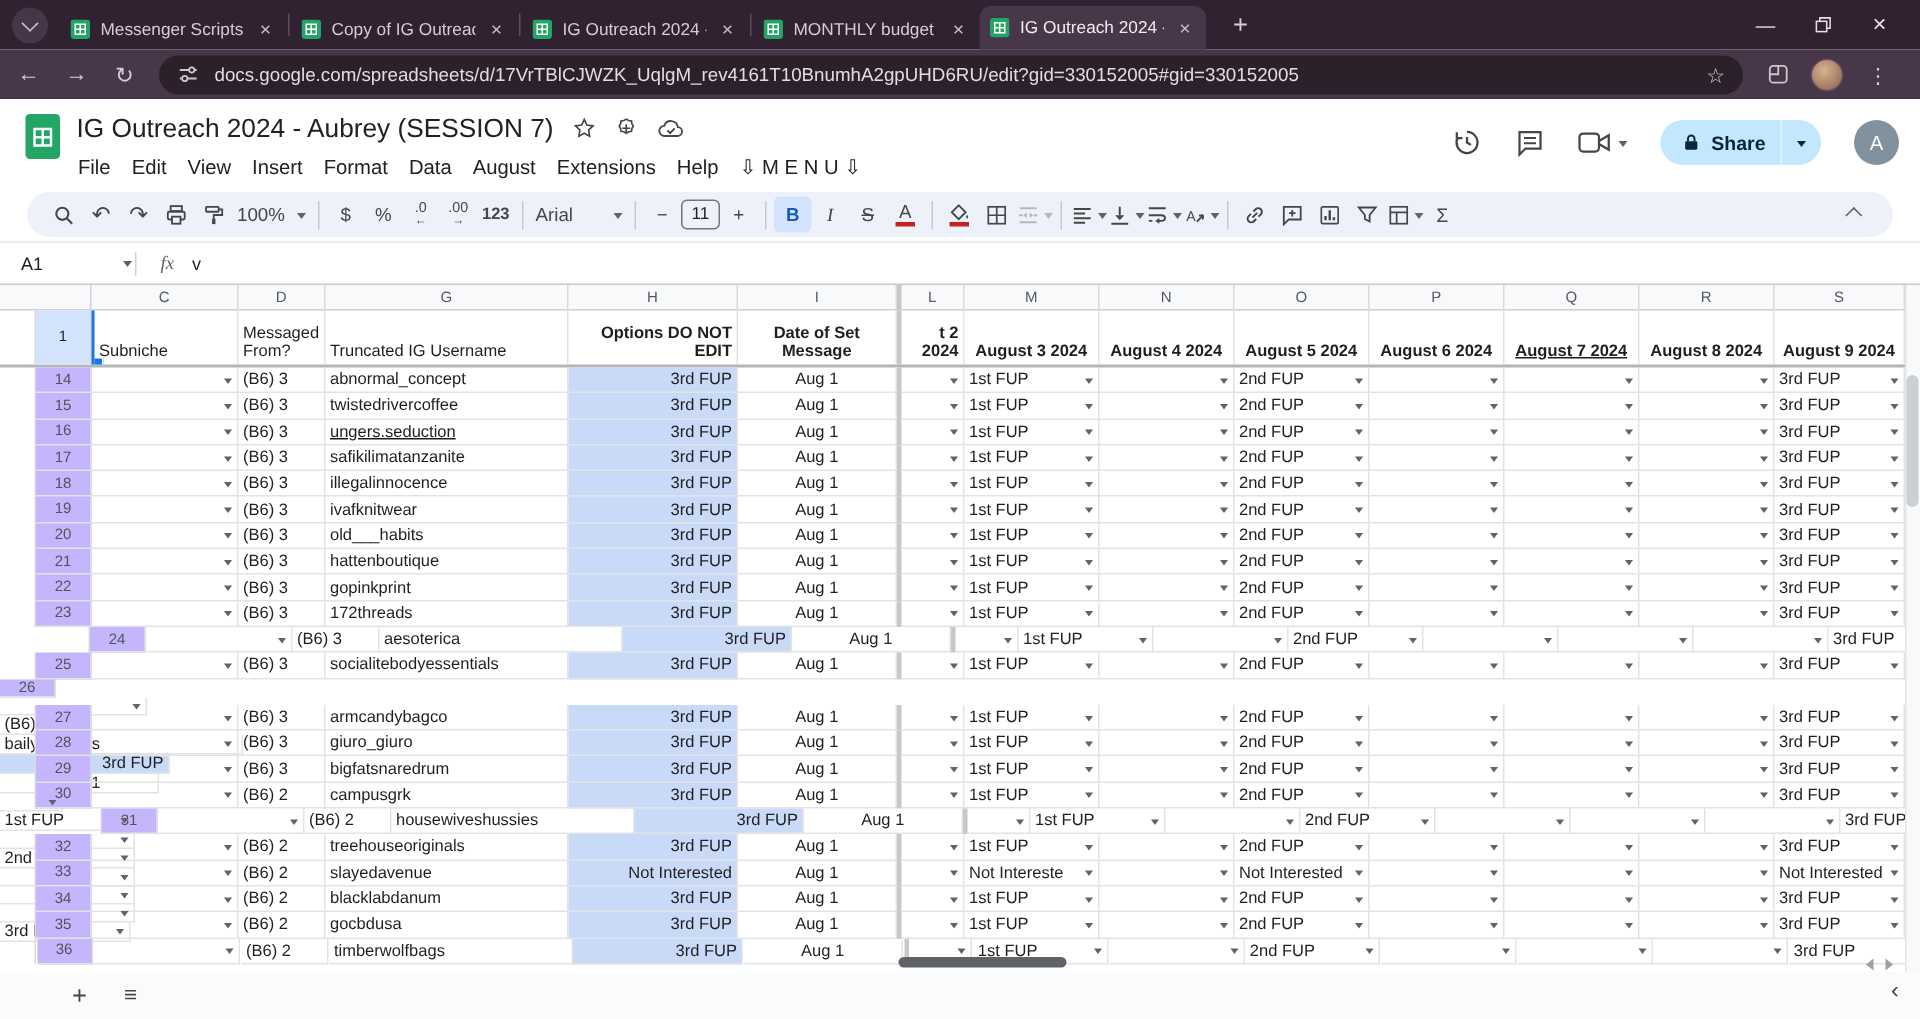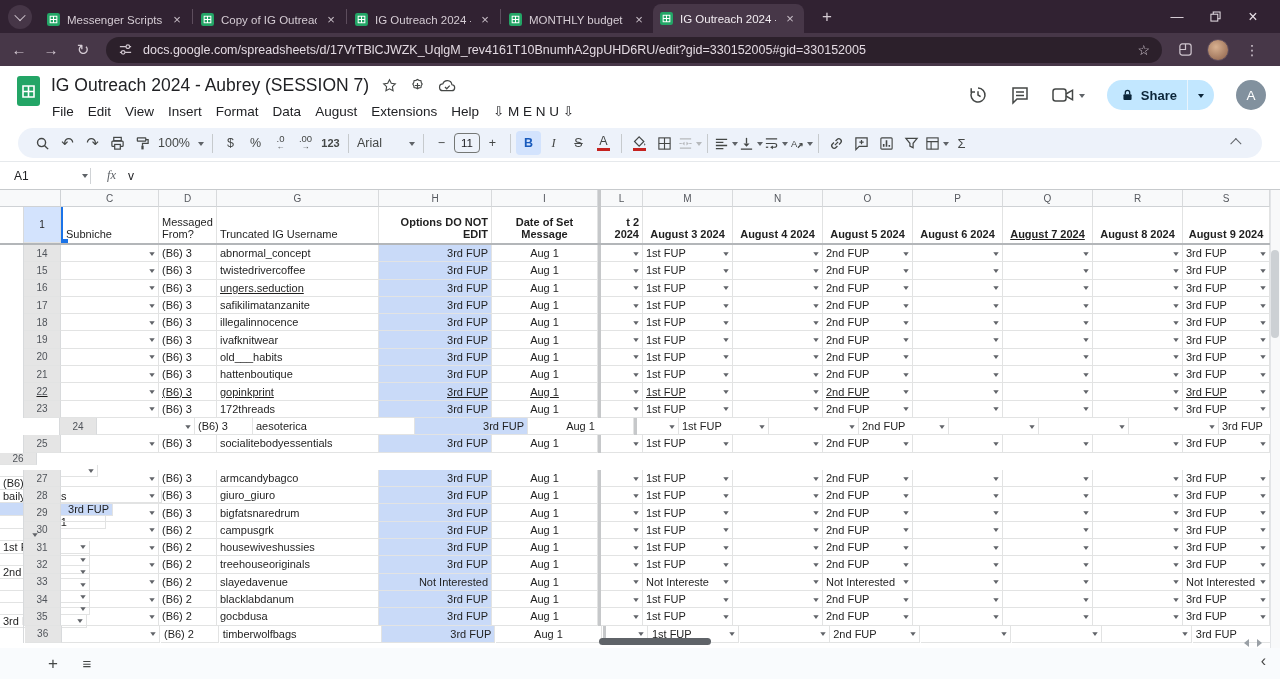--- a/index.html
+++ b/index.html
@@ -71,21 +71,21 @@
 
   
   .grid { position:relative; width:1280px; height:458px; background:#fff; overflow:hidden; font-size:11px; color:#1f1f1f; }
   .lrow { display:flex; height:17px; background:#f8f9fa; }
   .lcorner { width:61px; flex:none; border-right:1px solid #cfd2d5; border-bottom:1px solid #cfd2d5; }
   .lcell { display:flex; align-items:center; justify-content:center; font-size:10px; color:#55585e; border-right:1px solid #d8dadc; border-bottom:1px solid #cfd2d5; flex:none; }
   .divcol { background:#c6c8ca; flex:none; }
   .hrow { display:flex; height:36px; }
   .frozen-hline { height:2px; background:#b3b6b9; width:1270px; }
   .gut { width:24px; flex:none; border-right:1px solid #d8dadc; }
-  .rhdr { width:37px; flex:none; border-right:1px solid #d8dadc; border-bottom:1px solid #e2e3e3; display:flex; align-items:center; justify-content:center; color:#50545a; font-size:10px; background:#e5e5e5; }
+  .rhdr { width:37px; flex:none; border-right:1px solid #d8dadc; border-bottom:1px solid #e2e3e3; display:flex; align-items:center; justify-content:center; color:#50545a; font-size:10px; background:#c4b5fd; }
   .rhdr.sel { background:#d3e3fd; color:#1f1f1f; }
   .cell { flex:none; border-right:1px solid #e2e3e3; border-bottom:1px solid #e2e3e3; padding:0 3px; display:flex; align-items:center; overflow:hidden; white-space:nowrap; }
   .hcell { flex:none; border-right:1px solid #e2e3e3; padding:0 3px; display:flex; align-items:flex-end; padding-bottom:3px; overflow:hidden; line-height:11.5px; }
   .hcell.bold { font-weight:700; }
   .hcell.right { justify-content:flex-end; text-align:right; }
   .hcell.center { justify-content:center; text-align:center; }
   .hcell.wrap { white-space:normal; }
   .hcell.c-C { border-left:2px solid #1a73e8; position:relative; }
   .hcell.c-C::after { content:''; position:absolute; left:-2px; bottom:-3px; width:6px; height:6px; background:#1a73e8; border:1px solid #fff; }
   .cell.c-H { background:#c9daf8; justify-content:flex-end; }
@@ -922,21 +922,21 @@
         <div class="cell c-R" style="width: 90px;">
           <span class="sp"></span>
           <span class="caret"></span>
         </div>
         <div class="cell c-S" style="width: 87px;">
           <span>3rd FUP</span>
           <span class="sp"></span>
           <span class="caret"></span>
         </div>
       </div>
-      <div class="grow" style="display: flex; height: 17.3px; text-decoration: underline;">
+      <div class="grow" style="display: flex; height: 17.3px;">
         <div class="gut"></div>
         <div class="rhdr">22</div>
         <div class="cell c-C" style="width: 98px;">
           <span class="sp"></span>
           <span class="caret"></span>
         </div>
         <div class="cell c-D" style="width: 58px;">
           <span>(B6) 3</span>
         </div>
         <div class="cell c-G" style="width: 162px;">
@@ -1426,21 +1426,21 @@
         <div class="cell c-R" style="width: 90px;">
           <span class="sp"></span>
           <span class="caret"></span>
         </div>
         <div class="cell c-S" style="width: 87px;">
           <span>3rd FUP</span>
           <span class="sp"></span>
           <span class="caret"></span>
         </div>
       </div>
-      <div class="grow" style="display: flex; height: 17.3px;">
+      <div class="grow" style="display: flex; height: 17.3px; padding-left: 44px;">
         <div class="gut"></div>
         <div class="rhdr">31</div>
         <div class="cell c-C" style="width: 98px;">
           <span class="sp"></span>
           <span class="caret"></span>
         </div>
         <div class="cell c-D" style="width: 58px;">
           <span>(B6) 2</span>
         </div>
         <div class="cell c-G" style="width: 162px;">

